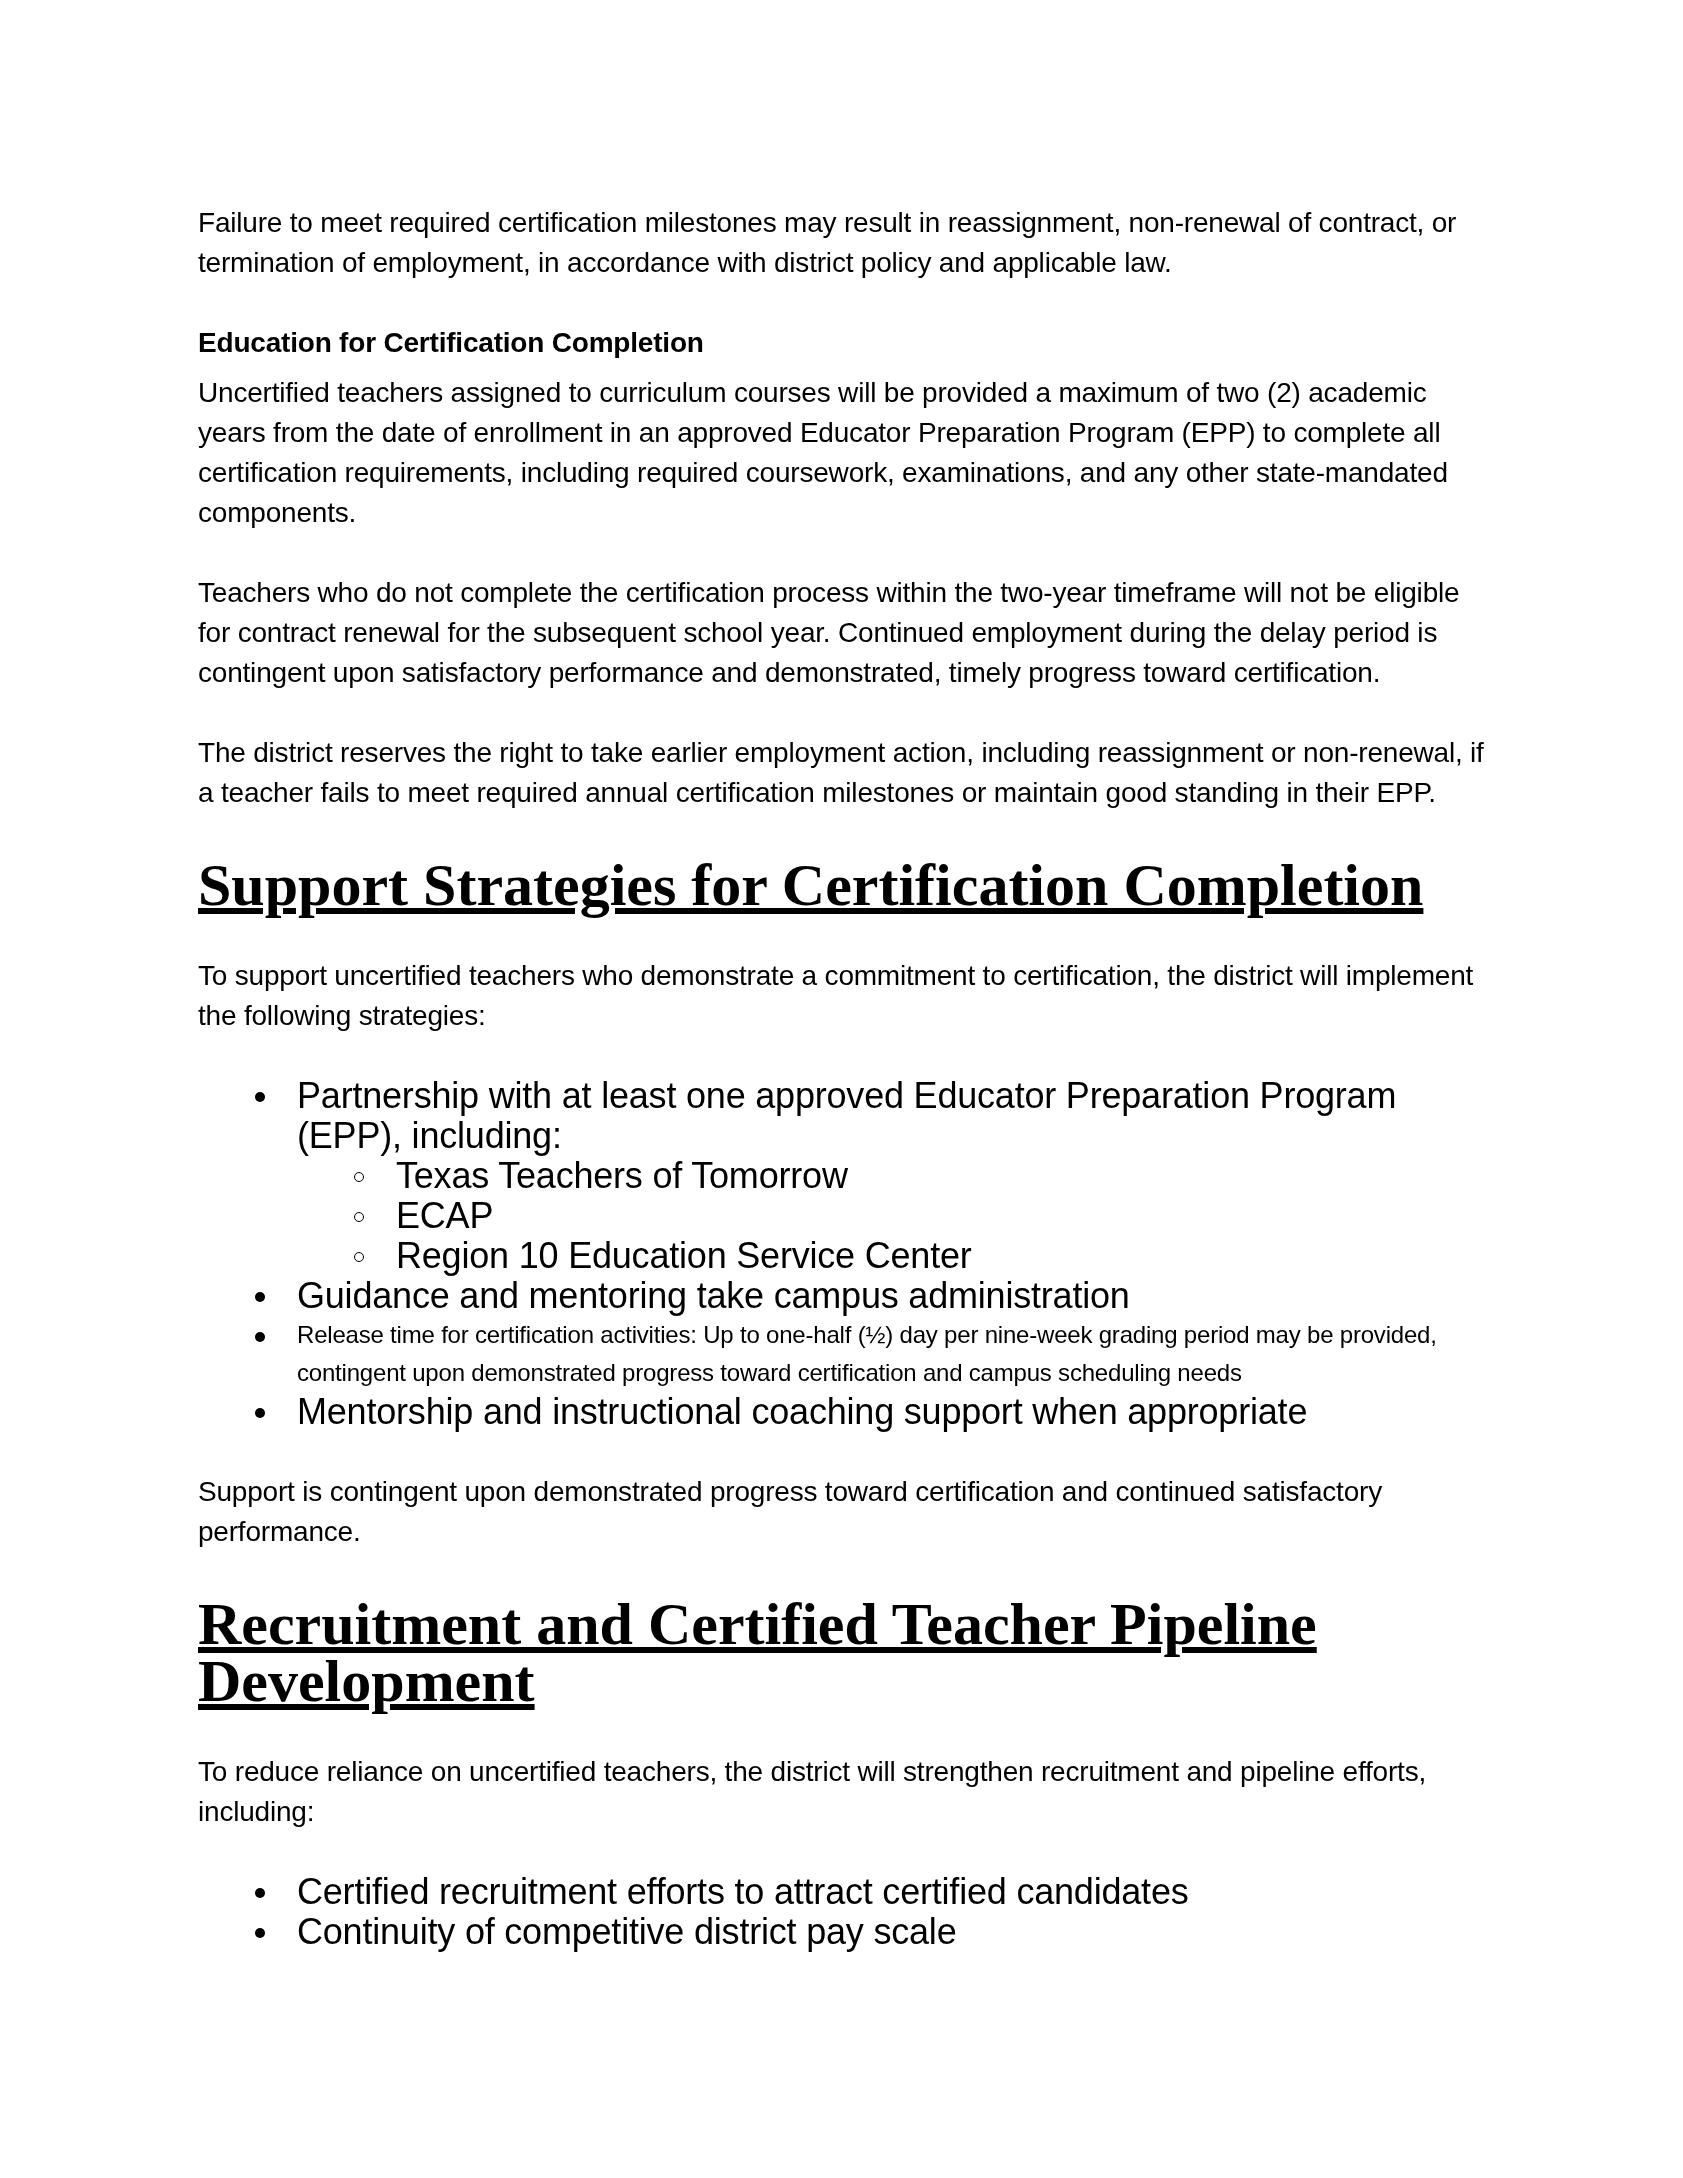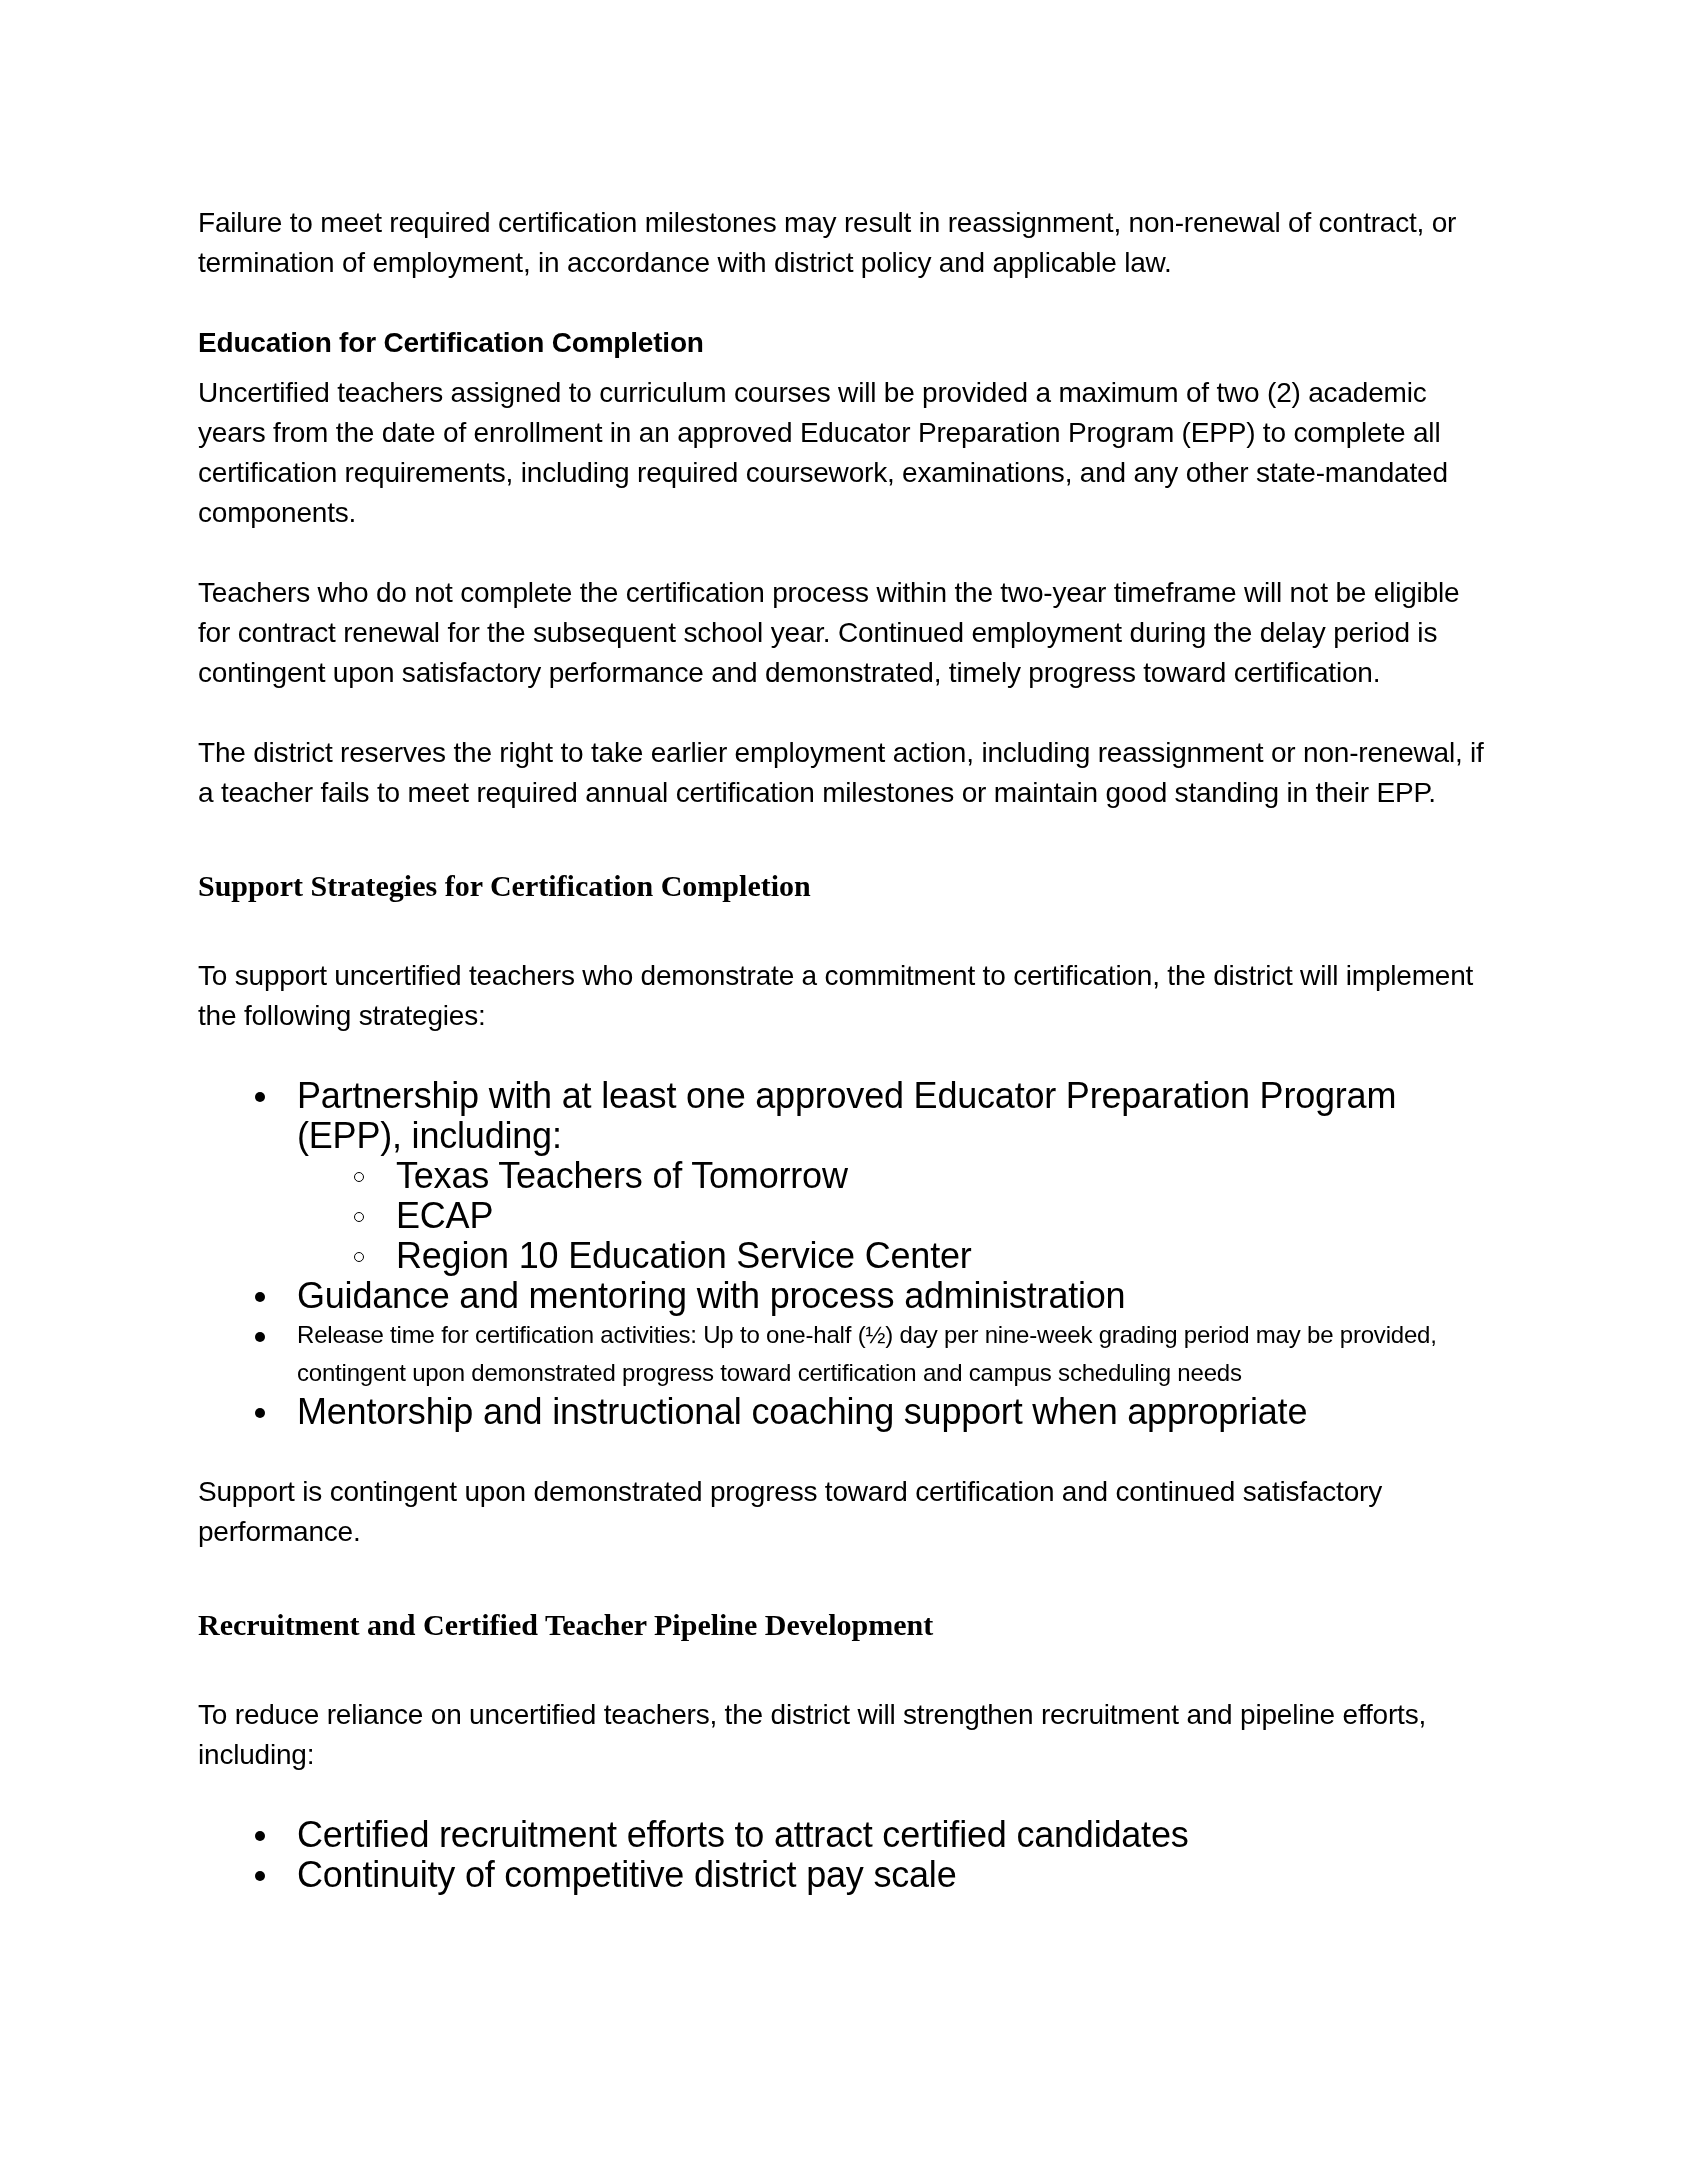--- a/index.html
+++ b/index.html
@@ -29,25 +29,26 @@
   }
   h3.sub-heading {
     font-size: 28px;
     line-height: 40px;
     letter-spacing: -0.2px;
     font-weight: bold;
     margin: 0 0 10px 0;
   }
   h1.section-heading {
     font-family: "Liberation Serif", "DejaVu Serif", serif;
-    font-size: 30px;
+    font-size: 60px;
     line-height: 57px;
     font-weight: bold;
     letter-spacing: 0;
     margin: 44px 0 42px 0;
+    text-decoration: underline;
   }
   ul {
     list-style: none;
     margin: 0 0 40px 0;
     padding: 0;
   }
   ul.sub-list {
     margin: 0;
   }
   li {
@@ -114,21 +115,21 @@
         </li>
         <li>
           <span>ECAP</span>
         </li>
         <li>
           <span>Region 10 Education Service Center</span>
         </li>
       </ul>
     </li>
     <li>
-      <span>Guidance and mentoring with process administration</span>
+      <span>Guidance and mentoring take campus administration</span>
     </li>
     <li class="li-small">
       <span>Release time for certification activities: Up to one-half (½) day per nine-week grading period may be provided, contingent upon demonstrated progress toward certification and campus scheduling needs</span>
     </li>
     <li>
       <span>Mentorship and instructional coaching support when appropriate</span>
     </li>
   </ul>
 
   <p>Support is contingent upon demonstrated progress toward certification and continued satisfactory performance.</p>

